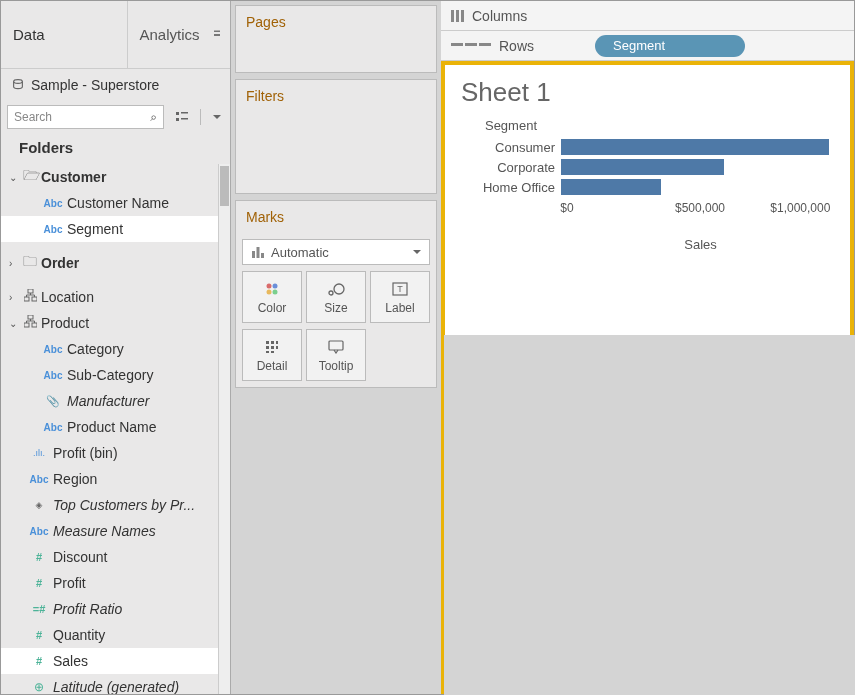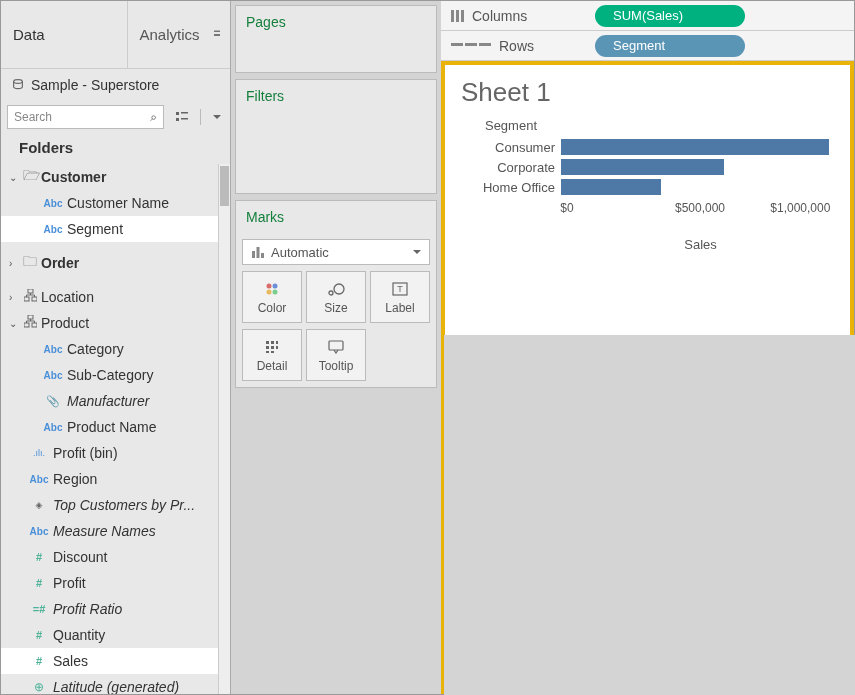--- a/index.html
+++ b/index.html
@@ -35,21 +35,21 @@
 .type-abc { color: #4a90d9; font-size: 10px; font-weight: bold; }
 .type-num { color: #4db398; font-size: 11px; font-weight:bold; }
 .type-bin { color: #4a90d9; }
 .type-geo { color: #4db398; font-size:12px; }
 .type-clip { color: #666; font-size:11px;}
 .italic { font-style: italic; }
 
 
 .mid-pane { width: 210px; background: #d4d4d4; padding: 4px; display:flex; flex-direction:column; gap:6px;}
 .shelf { background: #e9e8e8; border: 1px solid #bbb; }
-.shelf-title { padding: 8px 10px; font-size: 14px; color: #15803d; }
+.shelf-title { padding: 8px 10px; font-size: 14px; color: #a16207; }
 .shelf.pages { height: 68px; }
 .shelf.filters { height: 115px; }
 .shelf.marks { flex: 0 0 auto; }
 .marks-select { margin: 6px; height: 26px; border:1px solid #bbb; background:#fff; display:flex; align-items:center; padding:0 8px; font-size:13px; justify-content:space-between; color:#555;}
 .marks-grid { display:grid; grid-template-columns: repeat(3, 1fr); gap:4px; padding: 0 6px 6px 6px;}
 .mark-cell { border:1px solid #bbb; background:#f2f2f2; height:52px; display:flex; flex-direction:column; align-items:center; justify-content:center; gap:3px; font-size:12px; color:#555; cursor:pointer;}
 .mark-cell .mi { height: 18px; display:flex; align-items:center; justify-content:center;}
 .marks-grid2 { display:grid; grid-template-columns: repeat(3, 1fr); gap:4px; padding: 0 6px 6px 6px;}
 .mark-cell.empty { border:none; background:transparent; cursor:default;}
 
@@ -308,21 +308,20 @@
   <div class="right-pane">
     <div class="shelfrow">
       <div class="label">
         <span class="cols-icon">
             <span></span>
             <span></span>
             <span></span>
           </span>
         <span>Columns</span>
       </div>
-      <div class="pill green">SUM(Sales)</div>
     </div>
     <div class="shelfrow">
       <div class="label">
         <span class="rows-icon">
             <span></span>
             <span></span>
             <span></span>
           </span>
         <span>Rows</span>
       </div>

